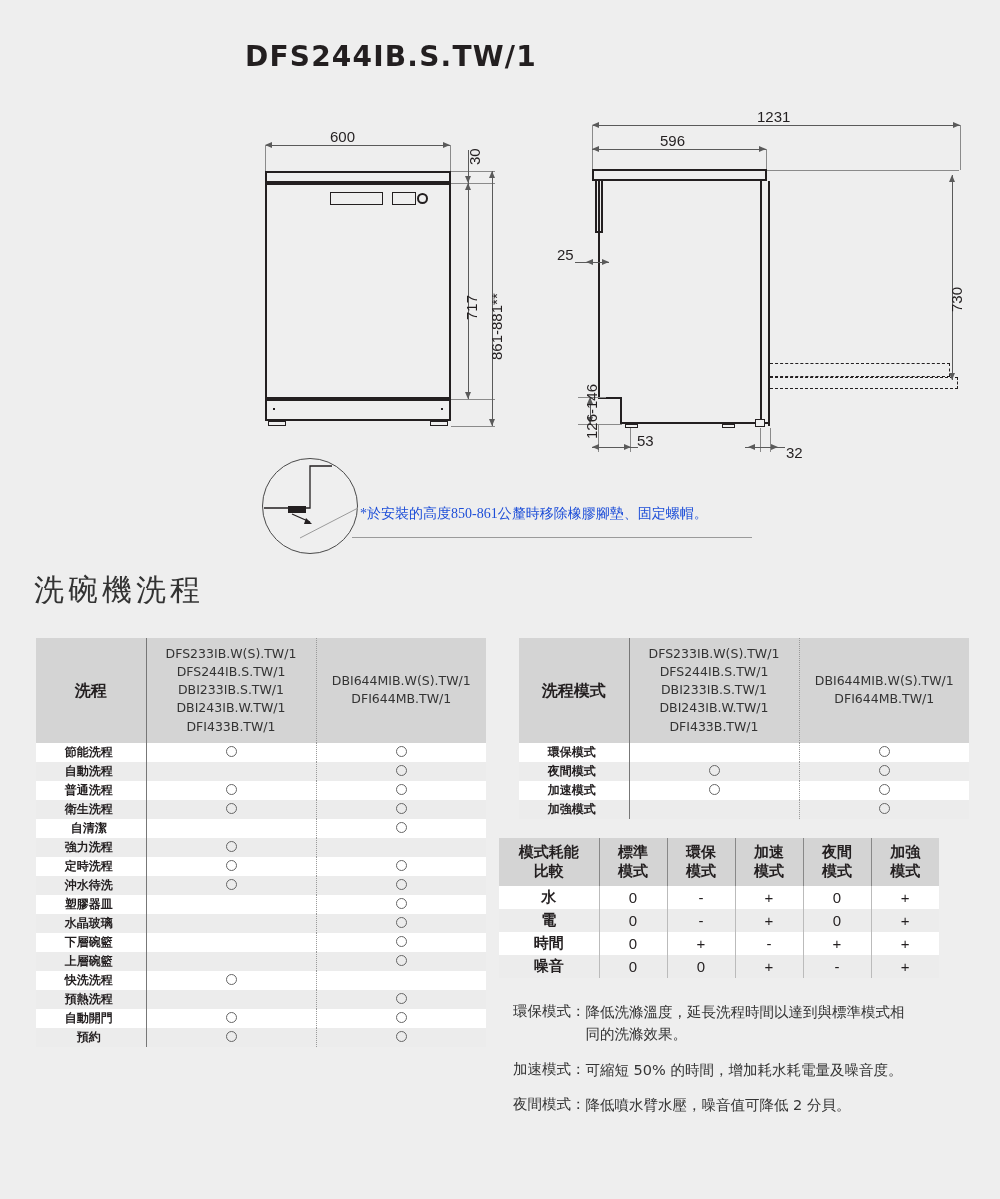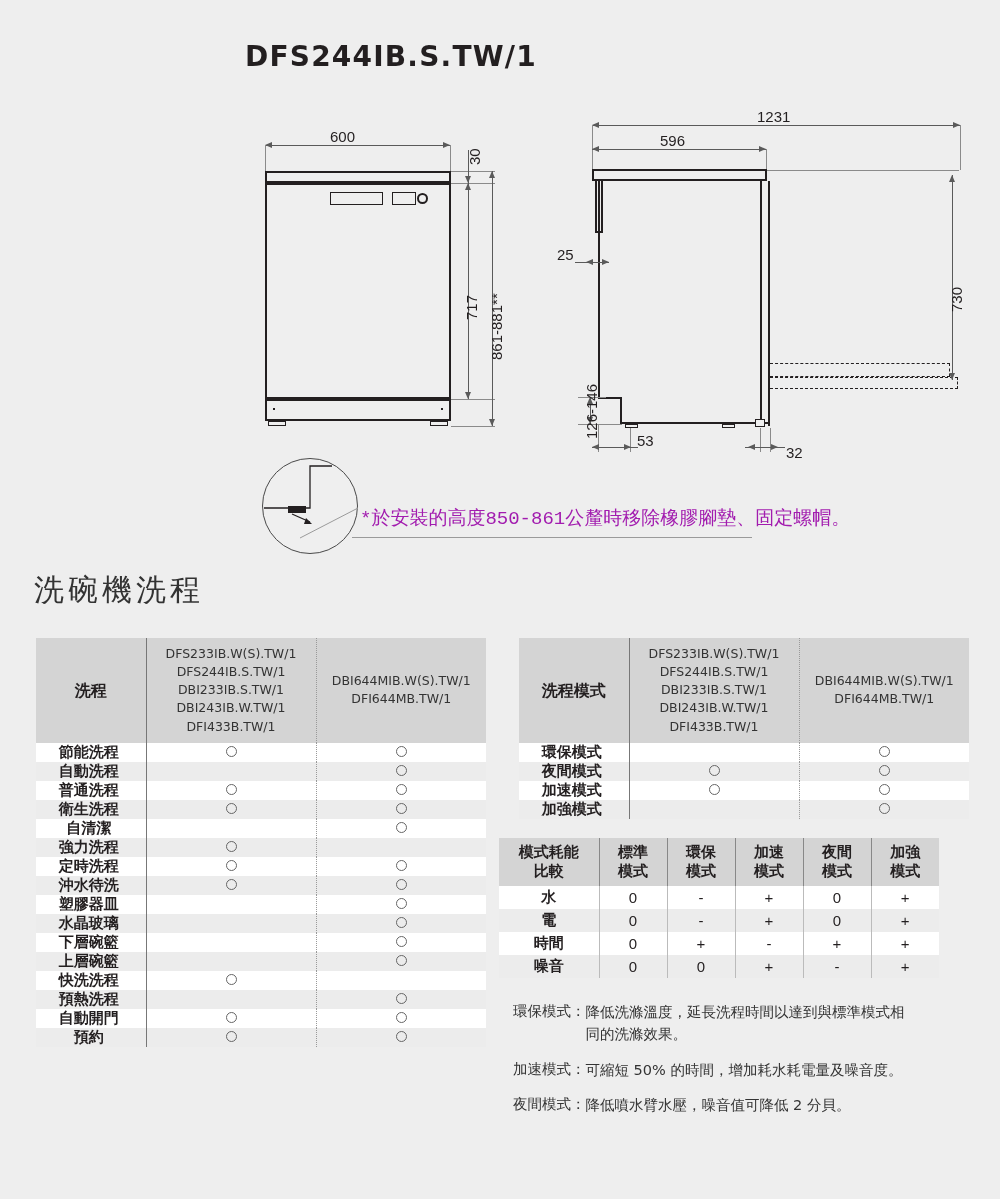--- a/index.html
+++ b/index.html
@@ -70,23 +70,23 @@
     position: absolute;
     left: 262px; top: 458px;
     width: 96px; height: 96px;
     border: 1px solid #4a4a4a;
     border-radius: 50%;
     background: #efefef;
   }
   #footnote {
     position: absolute;
     left: 360px; top: 505px;
-    font-size: 19px;
-    color: #a21caf;
-    font-family: Liberation Mono, monospace;
+    font-size: 14px;
+    color: #1d4ed8;
+    font-family: Liberation Serif, serif;
     white-space: nowrap;
   }
   #footnote-rule {
     position: absolute;
     left: 352px; top: 537px;
     width: 400px; height: 1px;
     background: #9a9a9a;
   }
   #footnote-lead {
     position: absolute;
@@ -131,21 +131,21 @@
   }
   .spec-table tbody td {
     height: 19px;
     font-size: 15px;
     color: #231f20;
   }
   .spec-table tbody tr:nth-child(odd)  td { background: #ffffff; }
   .spec-table tbody tr:nth-child(even) td { background: #ececec; }
   .spec-table td.rowlabel {
     font-weight: bold;
-    font-size: 15px;
+    font-size: 12px;
     text-align: center;
     padding-right: 4px;
   }
   .coldiv-solid { border-left: 1px solid #777; }
   .coldiv-dot   { border-left: 1px dotted #999; }
   .circ {
     display: inline-block;
     width: 11px; height: 11px;
     border: 1.3px solid #666;
     border-radius: 50%;

